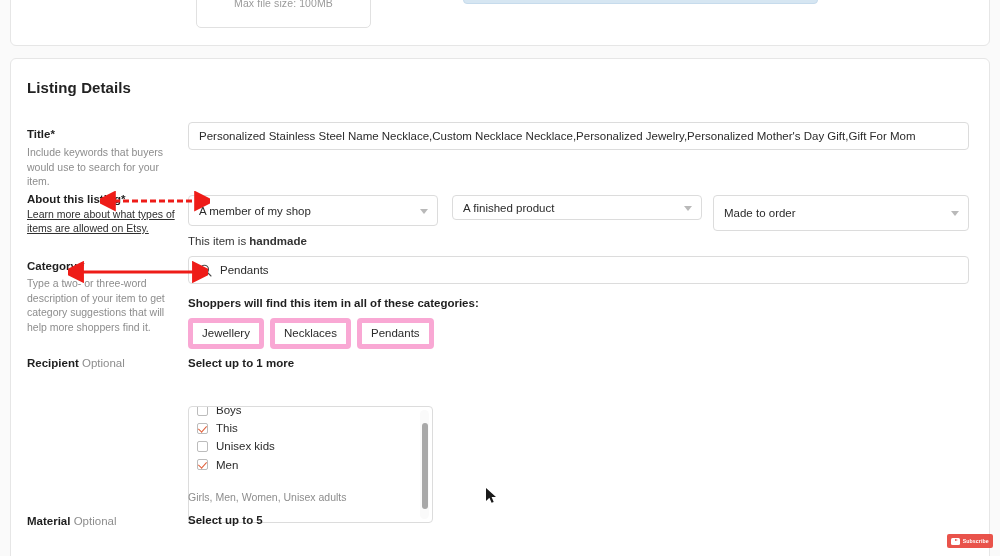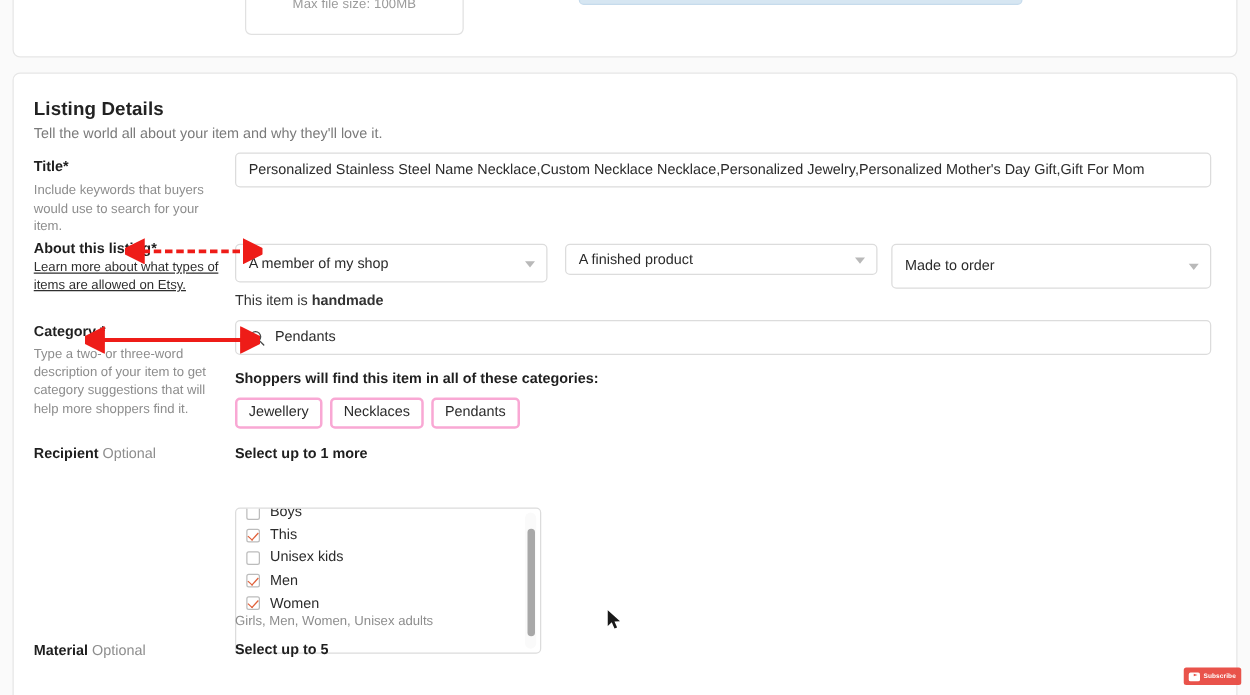--- a/index.html
+++ b/index.html
@@ -116,21 +116,21 @@
   .note b { font-weight: bold; }
 
   .subhead {
     position: absolute;
     font-size: 11.5px; font-weight: bold; color: #1f1f1f;
   }
 
   
   .pills { position: absolute; display: flex; gap: 6px; }
   .pill {
-    border: 2px solid #f9a8d4; border-radius: 4px;
+    border: 5px solid #f9a8d4; border-radius: 4px;
     background: #fff;
     font-size: 11.5px; color: #2b2b2b;
     padding: 4px 9px 5px;
     cursor: pointer;
   }
 
   
   .listbox {
     position: absolute;
     background: #fff;
@@ -219,21 +219,20 @@
 
   <div class="upload-box">
     <div class="upload-hint">Max file size: 100MB</div>
   </div>
 
   <div class="blue-box"></div>
 
   <div class="card">
 
     <div class="card-title">Listing Details</div>
-    <div class="card-sub">Tell the world all about your item and why they'll love it.</div>
 
     <div class="lbl" style="left:16px; top:69px;">
       <span>Title</span><span class="star">*</span>
     </div>
     <div class="help" style="left:16px; top:86px;">Include keywords that buyers would use to search for your item.</div>
 
     <div class="field" style="left:177px; top:63px; width:781px; height:28px;">
       <span>Personalized Stainless Steel Name Necklace,Custom Necklace Necklace,Personalized Jewelry,Personalized Mother's Day Gift,Gift For Mom</span>
     </div>
 
@@ -298,24 +297,20 @@
           <span class="cb checked"></span>
           <span>This</span>
         </div>
         <div class="cbrow">
           <span class="cb"></span>
           <span>Unisex kids</span>
         </div>
         <div class="cbrow">
           <span class="cb checked"></span>
           <span>Men</span>
-        </div>
-        <div class="cbrow">
-          <span class="cb checked"></span>
-          <span>Women</span>
         </div>
       </div>
       <div class="scrolltrack"></div>
       <div class="scrollthumb" style="top:16px; height:86px;"></div>
     </div>
 
     <div class="summary" style="left:177px; top:432px;">Girls, Men, Women, Unisex adults</div>
 
     <div class="lbl" style="left:16px; top:456px;">
       <span>Material</span>

